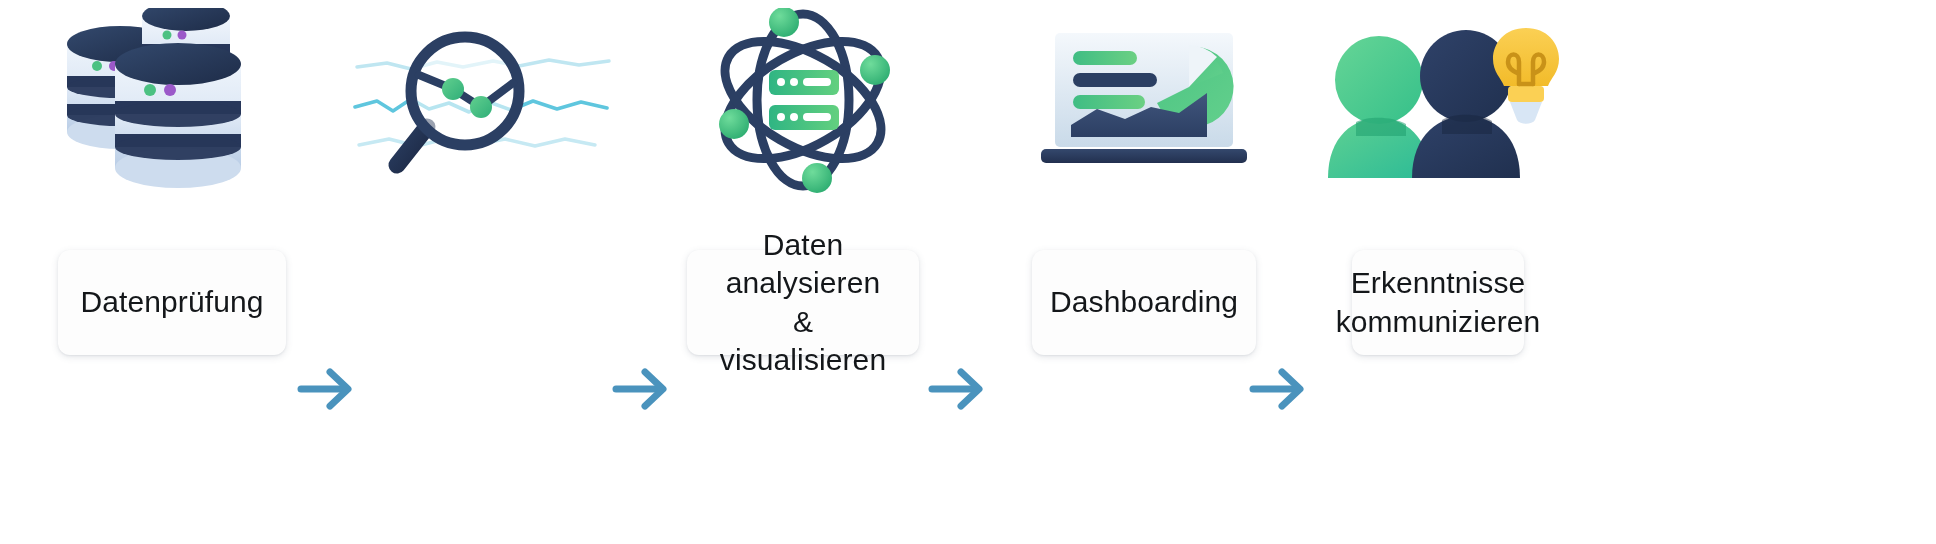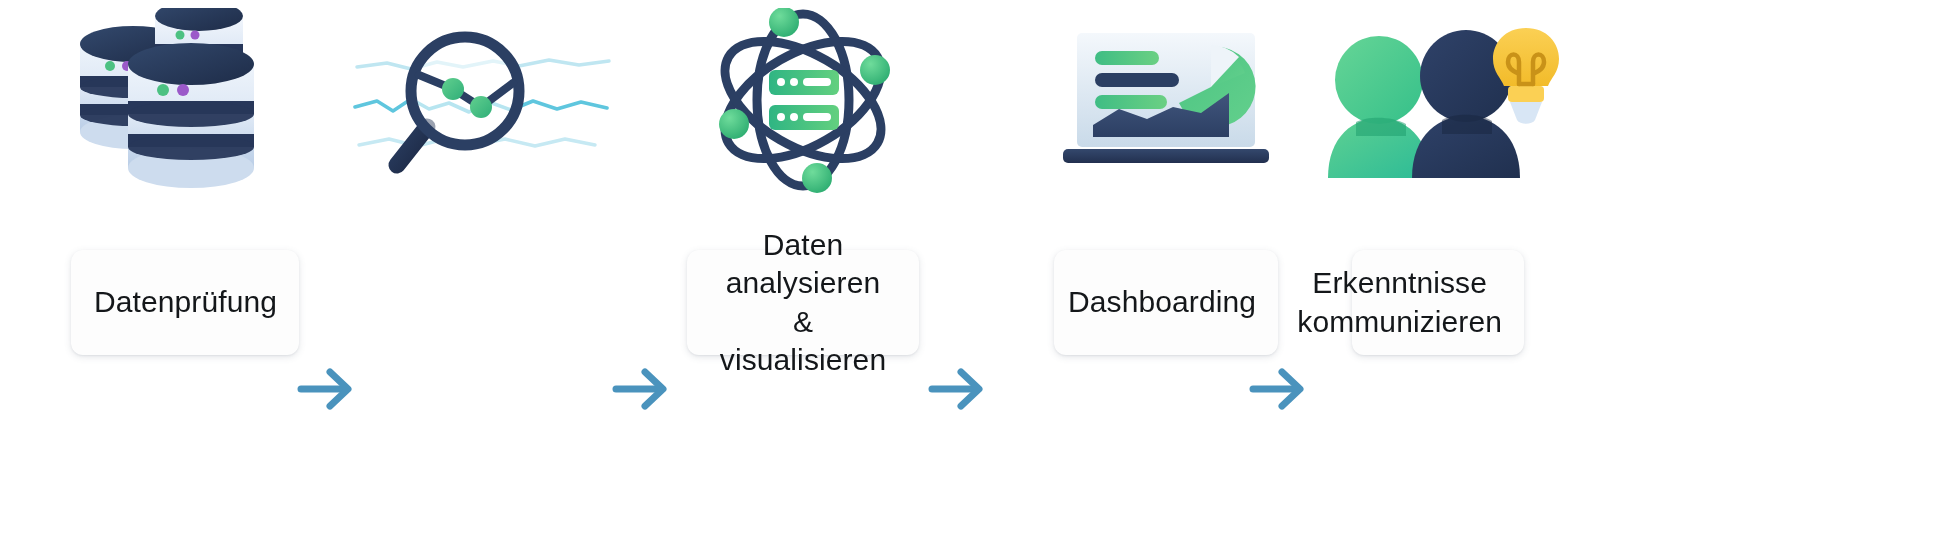--- a/index.html
+++ b/index.html
@@ -23,24 +23,24 @@
     background: #ffffff;
   }
 
   
   .step {
     position: absolute;
     top: 0;
     width: 316px;
     height: 544px;
   }
-  .step-0 { left: 27px; }
+  .step-0 { left: 14px; }
   .step-1 { left: 330px; }
   .step-2 { left: 645px; }
-  .step-3 { left: 1008px; }
+  .step-3 { left: 986px; }
   .step-4 { left: 1280px; }
 
   
   .icon-wrap {
     position: absolute;
     top: 0;
     left: 0;
     width: 316px;
     height: 200px;
     display: flex;
@@ -53,21 +53,21 @@
   .card {
     position: absolute;
     top: 250px;
     left: 50%;
     transform: translateX(-50%);
     background: #fdfdfd;
     border-radius: 12px;
     box-shadow: 0 2px 7px rgba(90,100,120,0.16), 0 1px 2px rgba(90,100,120,0.10);
     display: flex;
     align-items: center;
-    justify-content: flex-end;
+    justify-content: center;
     text-align: center;
     box-sizing: border-box;
     padding: 16px 22px;
   }
   .card .label {
     font-size: 30px;
     line-height: 1.28;
     color: #14171a;
     font-weight: 400;
     letter-spacing: 0.1px;

